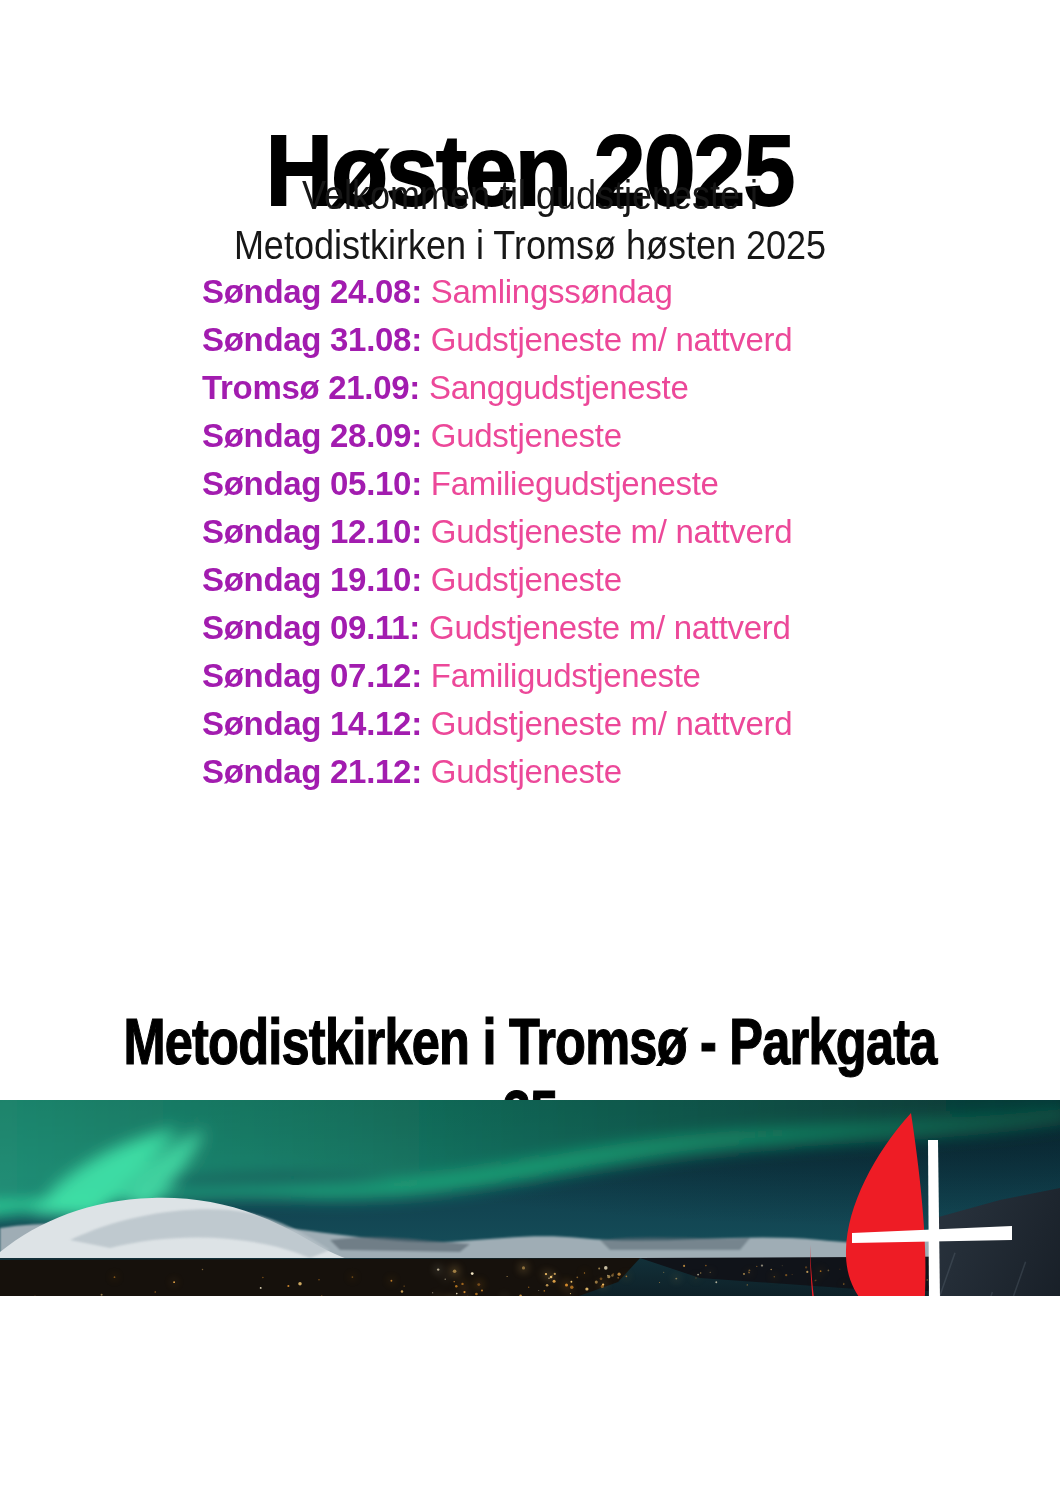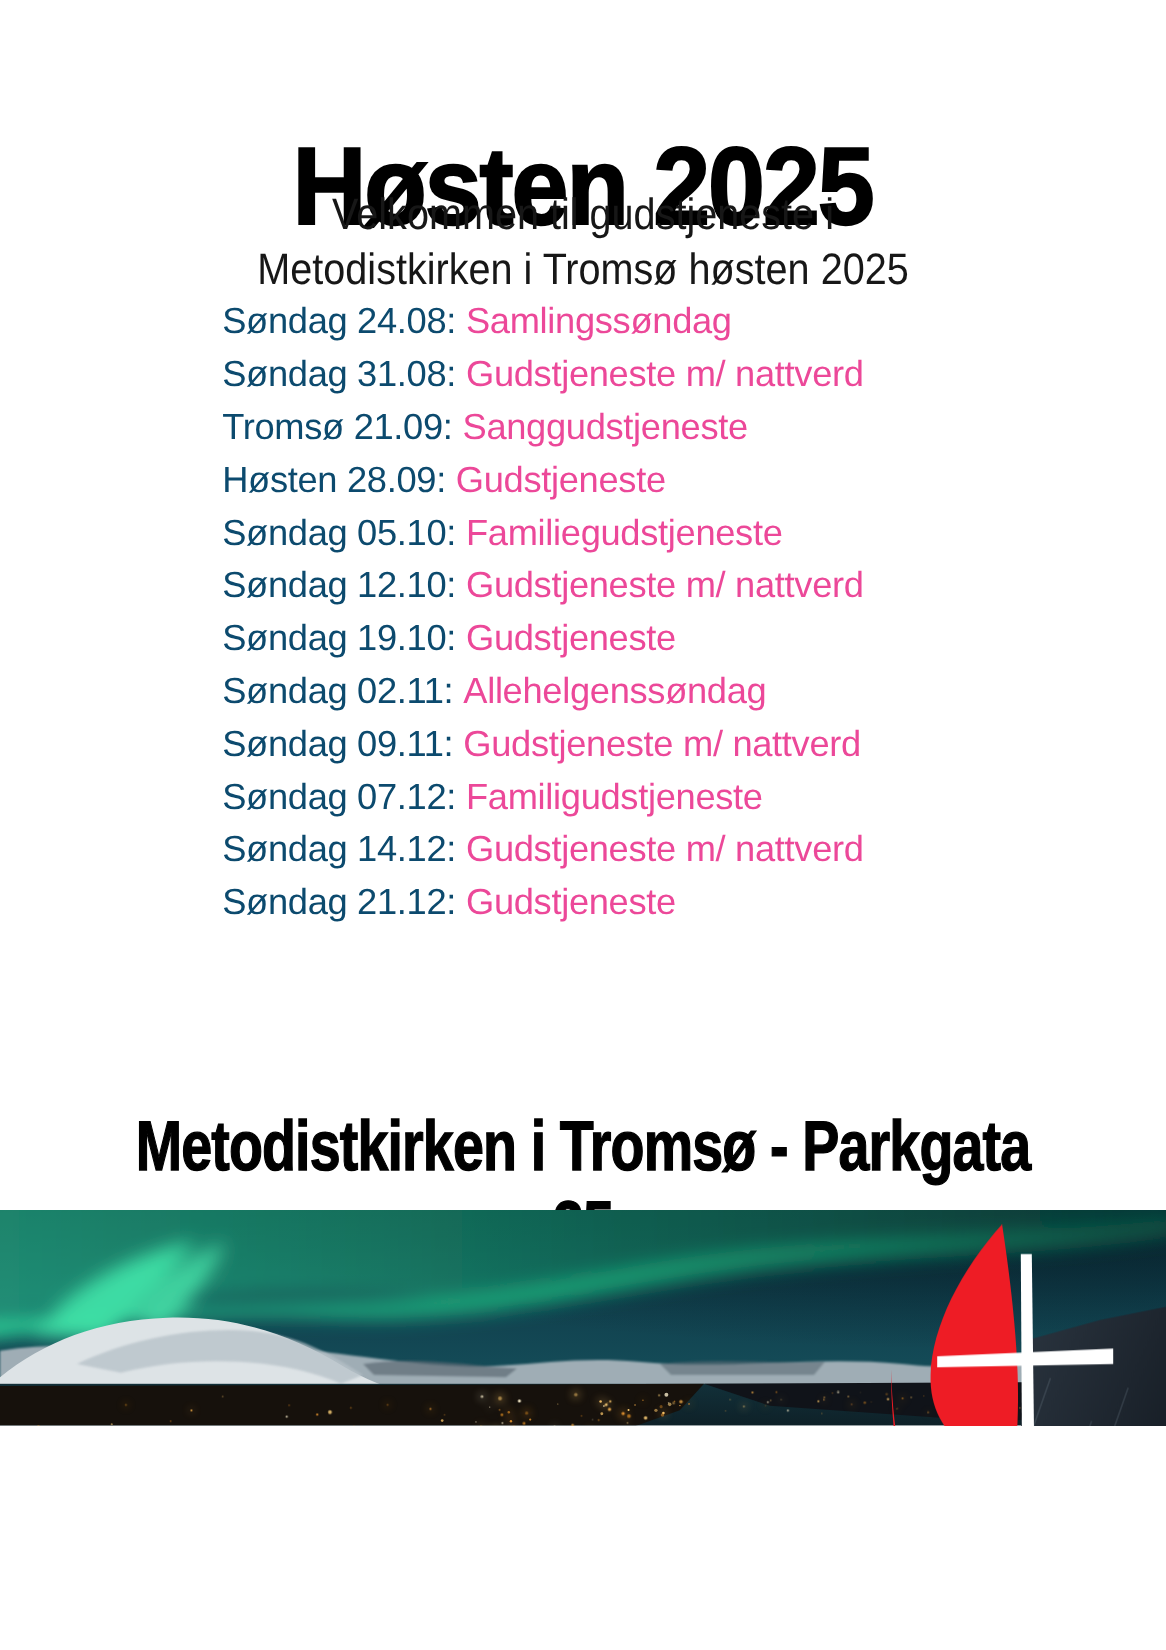--- a/index.html
+++ b/index.html
@@ -15,21 +15,21 @@
   .title .squeeze{display:inline-block;transform:scaleX(0.93);transform-origin:center;}
   .subtitle{
     position:absolute;top:170px;left:0;width:100%;text-align:center;
     font-size:40px;font-weight:400;line-height:50px;color:#171717;
     transform:scaleX(0.90);transform-origin:center;
   }
   .schedule{
     position:absolute;top:268px;left:202px;
     font-size:33px;line-height:48px;letter-spacing:-0.3px;
   }
-  .row .d{font-weight:400;color:#0c4a6e;margin-right:9px;margin-top:46px;}
+  .row .d{font-weight:700;color:#a21caf;margin-right:9px;margin-top:46px;}
   .row .e{font-weight:400;color:#ec4899;}
   .footer{
     position:absolute;top:1006px;left:0;width:100%;text-align:center;
     font-size:64px;font-weight:700;line-height:72px;
     -webkit-text-stroke:1.2px #000;
   }
   .footer .squeeze{display:inline-block;transform:scaleX(0.79);transform-origin:center;letter-spacing:-1px;}
   .photo{
     position:absolute;top:1100px;left:0;width:1060px;height:400px;background:#0a2430;
   }
@@ -44,25 +44,24 @@
 
   <div class="subtitle">
     <div>Velkommen til gudstjeneste i</div>
     <div>Metodistkirken i Tromsø høsten 2025</div>
   </div>
 
   <div class="schedule">
     <div class="row"><span class="d">Søndag 24.08:</span><span class="e">Samlingssøndag</span></div>
     <div class="row"><span class="d">Søndag 31.08:</span><span class="e">Gudstjeneste m/ nattverd</span></div>
     <div class="row"><span class="d">Tromsø 21.09:</span><span class="e">Sanggudstjeneste</span></div>
-    <div class="row"><span class="d">Høsten 28.09:</span><span class="e">Gudstjeneste</span></div>
+    <div class="row"><span class="d">Søndag 28.09:</span><span class="e">Gudstjeneste</span></div>
     <div class="row"><span class="d">Søndag 05.10:</span><span class="e">Familiegudstjeneste</span></div>
     <div class="row"><span class="d">Søndag 12.10:</span><span class="e">Gudstjeneste m/ nattverd</span></div>
     <div class="row"><span class="d">Søndag 19.10:</span><span class="e">Gudstjeneste</span></div>
-    <div class="row"><span class="d">Søndag 02.11:</span><span class="e">Allehelgenssøndag</span></div>
     <div class="row"><span class="d">Søndag 09.11:</span><span class="e">Gudstjeneste m/ nattverd</span></div>
     <div class="row"><span class="d">Søndag 07.12:</span><span class="e">Familigudstjeneste</span></div>
     <div class="row"><span class="d">Søndag 14.12:</span><span class="e">Gudstjeneste m/ nattverd</span></div>
     <div class="row"><span class="d">Søndag 21.12:</span><span class="e">Gudstjeneste</span></div>
   </div>
 
   <div class="footer"><span class="squeeze">Metodistkirken i Tromsø - Parkgata 35</span></div>
 
   <div class="photo">
     <svg width="1060" height="400" viewBox="0 0 1060 400" xmlns="http://www.w3.org/2000/svg">

